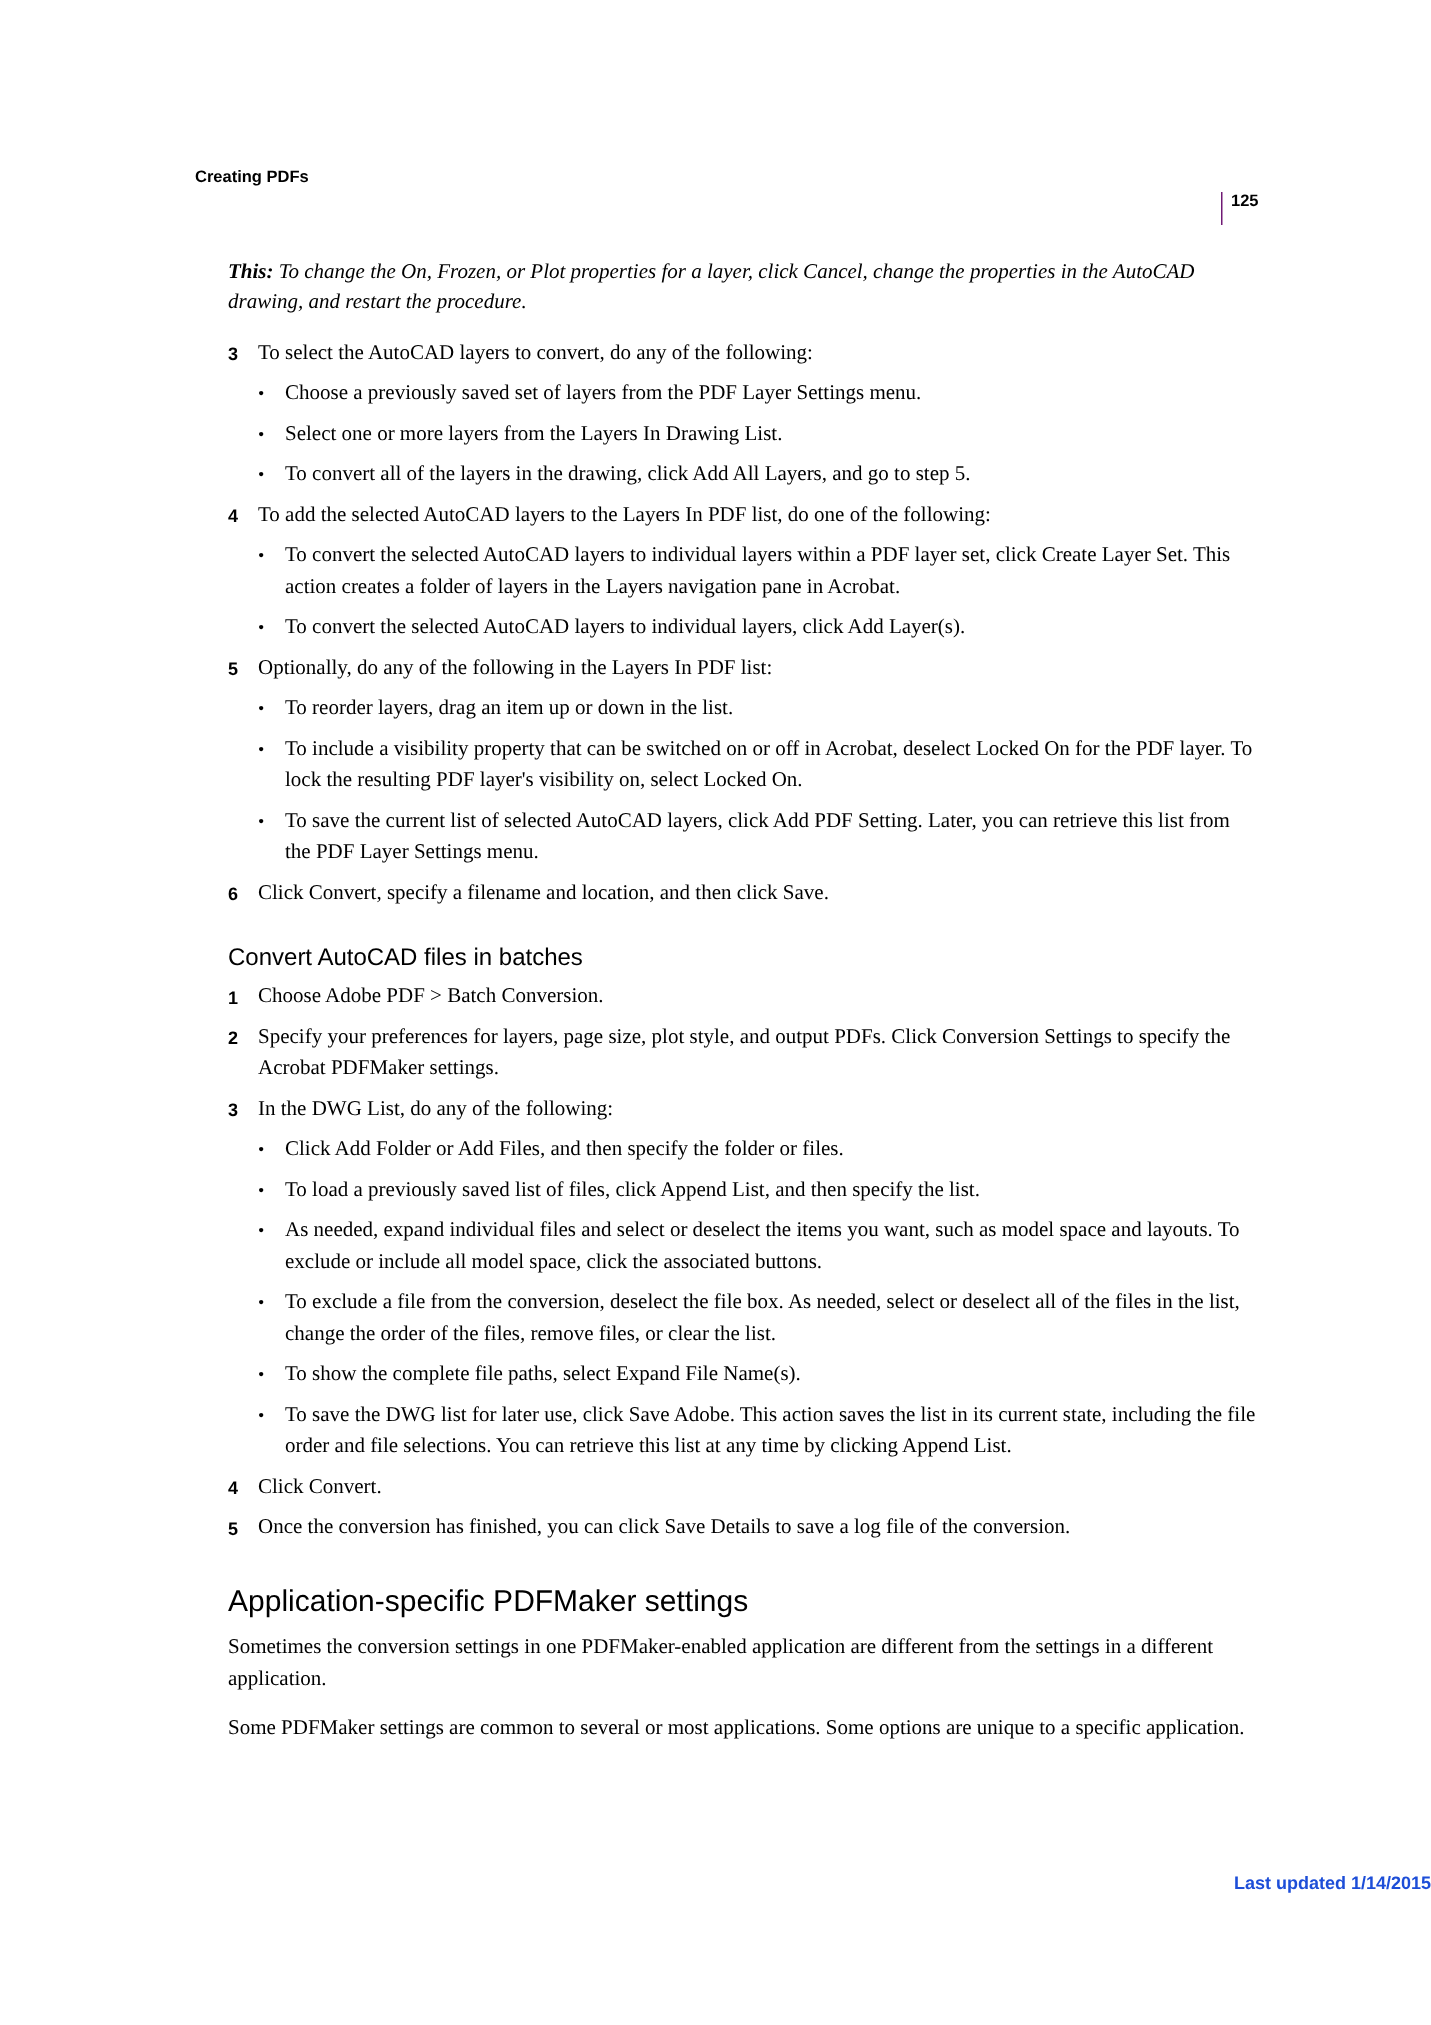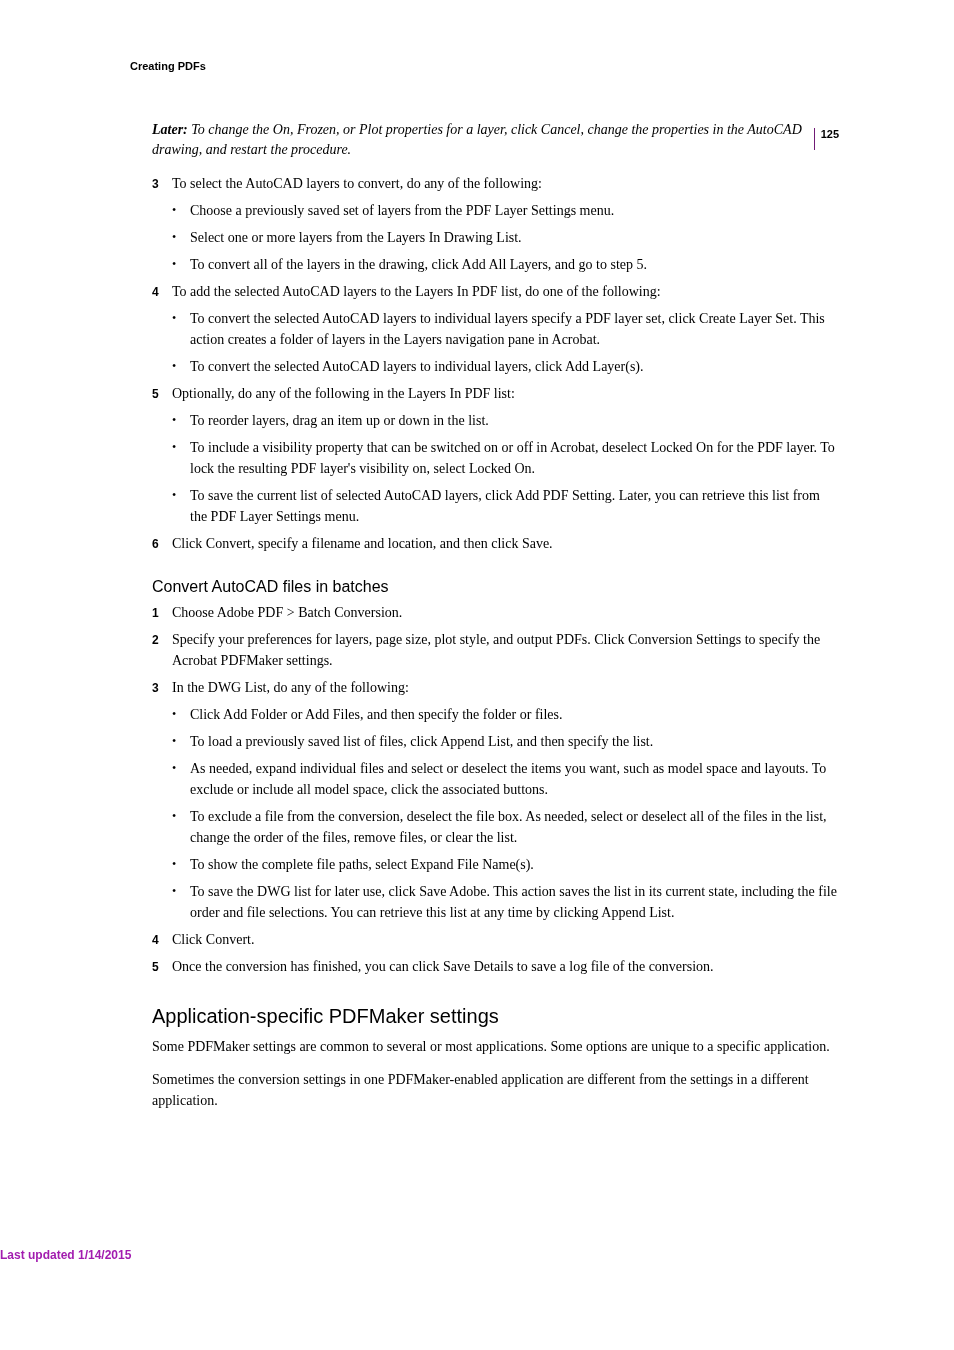--- a/index.html
+++ b/index.html
@@ -9,21 +9,21 @@
     }
     body {
       font-family: "Minion Pro", Georgia, serif;
       background: #fff;
       width: 954px;
       height: 1350px;
       position: relative;
       color: #000;
     }
     .page {
-      padding: 60px 115px 60px 130px;
+      padding: 112px 115px 60px 130px;
     }
     .page-number {
       position: absolute;
       top: 128px;
       right: 115px;
       font-family: "Myriad Pro", Arial, sans-serif;
       font-size: 11px;
       font-weight: 700;
       border-left: 1px solid #701a75;
       padding-left: 6px;
@@ -100,38 +100,38 @@
     }
     .para {
       font-size: 14px;
       line-height: 1.5;
       margin-bottom: 12px;
     }
     .footer {
       position: absolute;
       bottom: 88px;
       width: 100%;
-      text-align: left;
+      text-align: right;
       font-family: "Myriad Pro", Arial, sans-serif;
       font-weight: 700;
       font-size: 12px;
-      color: #a21caf;
+      color: #1d4ed8;
     }
   </style>
 </head>
 <body>
 
 <div class="page-number">125</div>
 
 <div class="page">
   <div class="header-section">Creating PDFs</div>
 
   <div class="content">
     <div class="note">
-      <span class="note-label">Later: </span><span>To change the On, Frozen, or Plot properties for a layer, click Cancel, change the properties in the AutoCAD drawing, and restart the procedure.</span>
+      <span class="note-label">This: </span><span>To change the On, Frozen, or Plot properties for a layer, click Cancel, change the properties in the AutoCAD drawing, and restart the procedure.</span>
     </div>
 
     <div id="steps1">
         <div class="ol-item">
           <div class="ol-num">3</div>
           <div class="ol-text">To select the AutoCAD layers to convert, do any of the following:</div>
         </div>
         <div class="ul">
           <div class="ul-item">
             <div class="ul-bullet">•</div>
@@ -146,21 +146,21 @@
             <div class="ul-text">To convert all of the layers in the drawing, click Add All Layers, and go to step 5.</div>
           </div>
         </div>
         <div class="ol-item">
           <div class="ol-num">4</div>
           <div class="ol-text">To add the selected AutoCAD layers to the Layers In PDF list, do one of the following:</div>
         </div>
         <div class="ul">
           <div class="ul-item">
             <div class="ul-bullet">•</div>
-            <div class="ul-text">To convert the selected AutoCAD layers to individual layers specify a PDF layer set, click Create Layer Set. This action creates a folder of layers in the Layers navigation pane in Acrobat.</div>
+            <div class="ul-text">To convert the selected AutoCAD layers to individual layers within a PDF layer set, click Create Layer Set. This action creates a folder of layers in the Layers navigation pane in Acrobat.</div>
           </div>
           <div class="ul-item">
             <div class="ul-bullet">•</div>
             <div class="ul-text">To convert the selected AutoCAD layers to individual layers, click Add Layer(s).</div>
           </div>
         </div>
         <div class="ol-item">
           <div class="ol-num">5</div>
           <div class="ol-text">Optionally, do any of the following in the Layers In PDF list:</div>
         </div>
@@ -230,18 +230,18 @@
           <div class="ol-text">Click Convert.</div>
         </div>
         <div class="ol-item">
           <div class="ol-num">5</div>
           <div class="ol-text">Once the conversion has finished, you can click Save Details to save a log file of the conversion.</div>
         </div>
       </div>
 
     <div class="h1">Application-specific PDFMaker settings</div>
 
+    <div class="para">Sometimes the conversion settings in one PDFMaker-enabled application are different from the settings in a different application.</div>
     <div class="para">Some PDFMaker settings are common to several or most applications. Some options are unique to a specific application.</div>
-    <div class="para">Sometimes the conversion settings in one PDFMaker-enabled application are different from the settings in a different application.</div>
   </div>
 </div>
 
 <div class="footer">Last updated 1/14/2015</div>
 
 </body></html>

